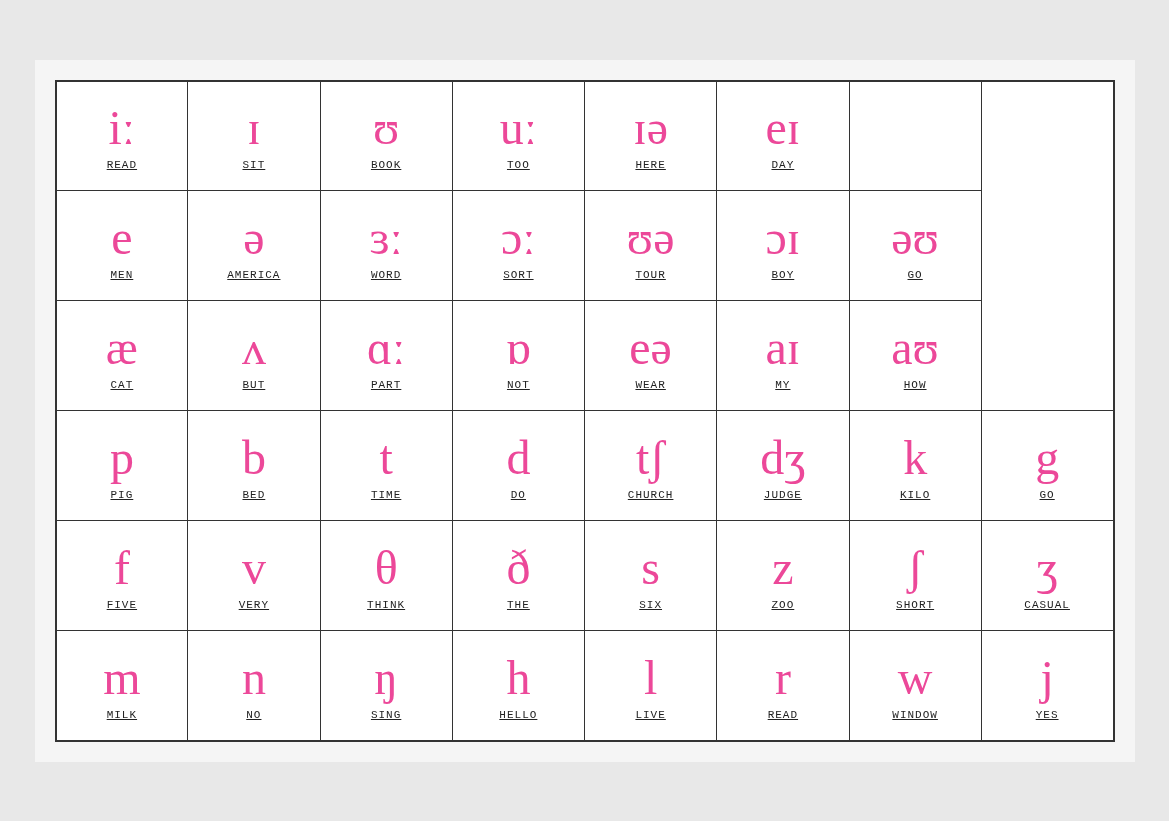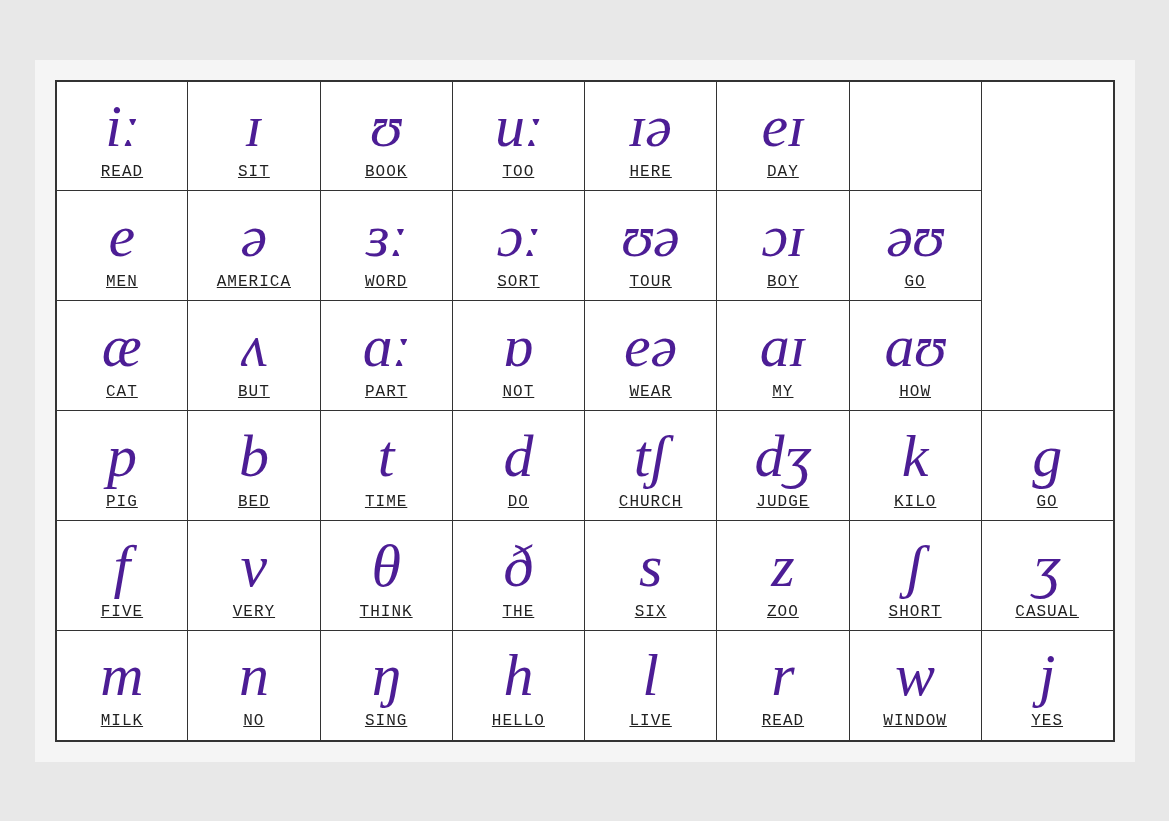--- a/index.html
+++ b/index.html
@@ -45,28 +45,27 @@
       height: 110px;
     }
     .cell-inner {
       display: flex;
       flex-direction: column;
       align-items: center;
       justify-content: center;
       height: 100%;
     }
     .ipa-symbol {
-      font-size: 60px;
+      font-size: 48px;
       line-height: 1.1;
       font-family: "Palatino Linotype", "Book Antiqua", Palatino, Georgia, serif;
-      color: #4c1d95;
-      font-style: italic;
+      color: #ec4899;
     }
     .ipa-word {
-      font-size: 16px;
+      font-size: 11px;
       font-family: "Courier New", Courier, monospace;
       color: #222;
       text-transform: uppercase;
       margin-top: 4px;
       letter-spacing: 1px;
       text-decoration: underline;
     }
     .empty-cell {
       background: white;
     }

